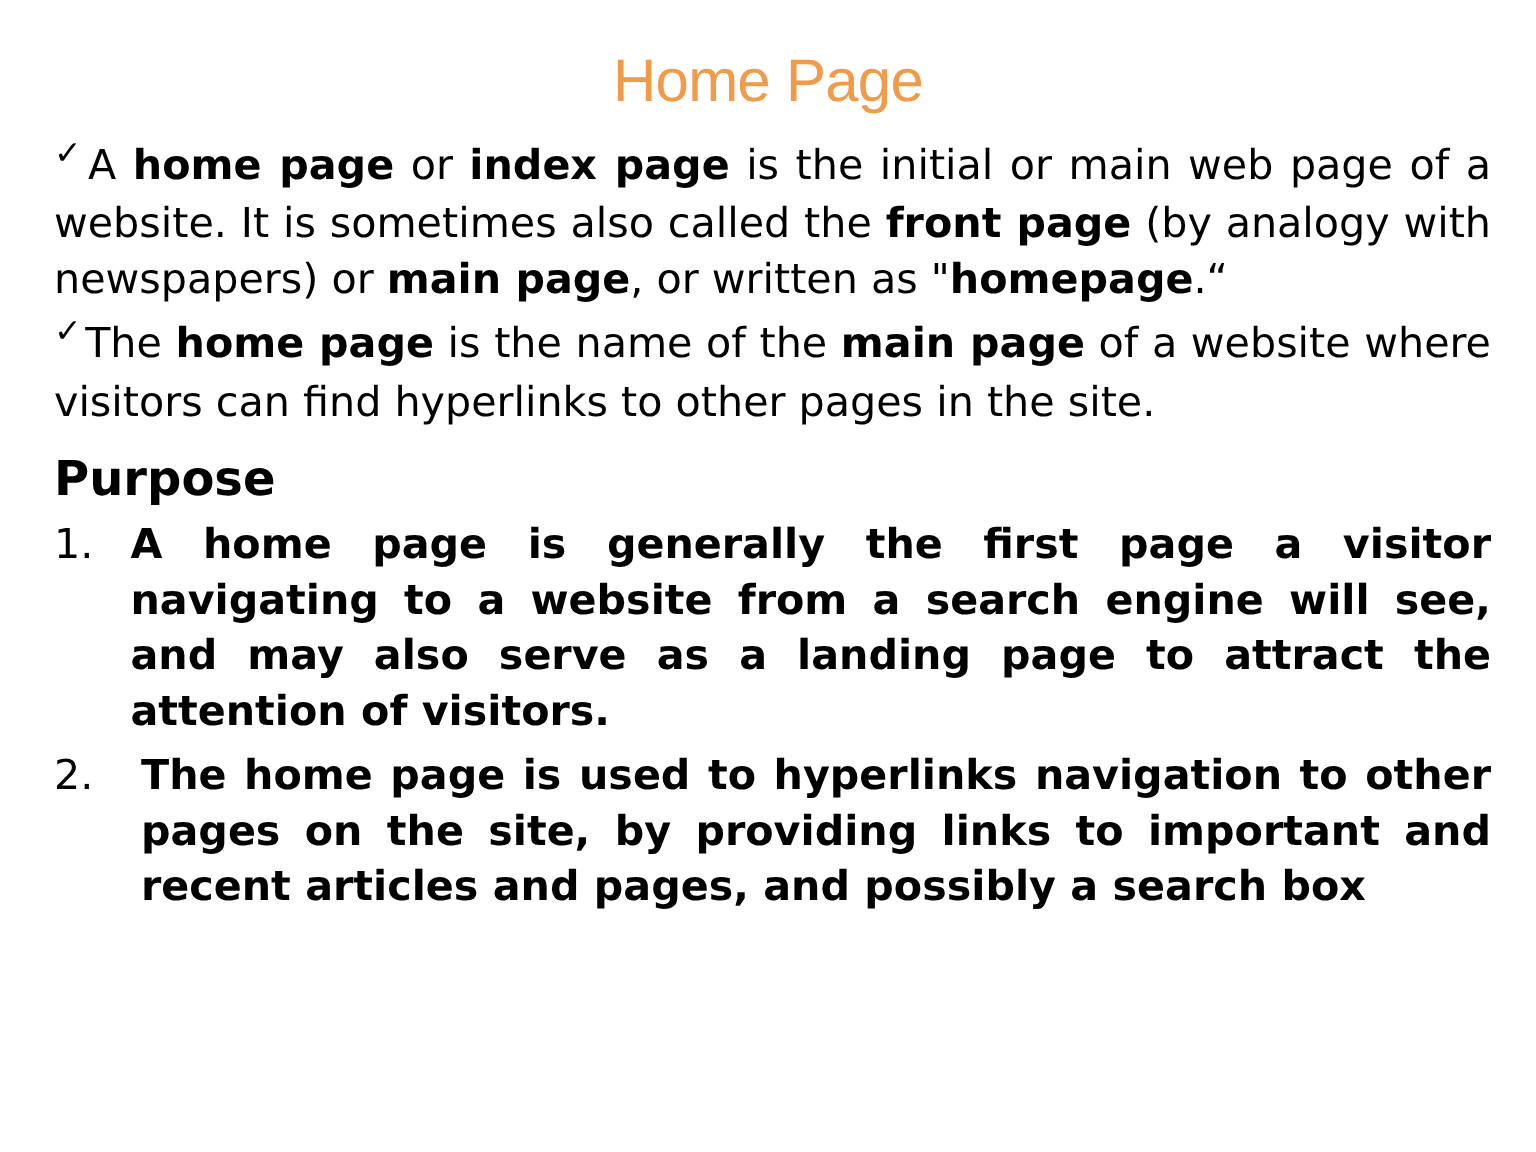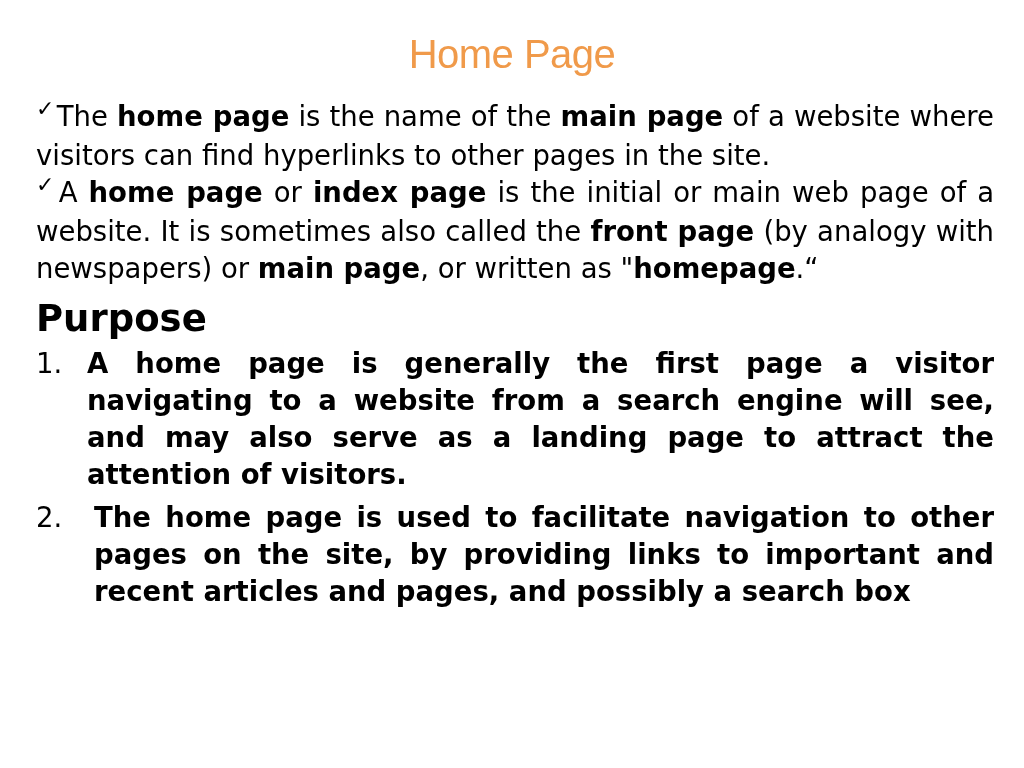--- a/index.html
+++ b/index.html
@@ -5,49 +5,49 @@
   html, body { margin:0; padding:0; background:#ffffff; }
   body { width:1024px; height:768px; position:relative; overflow:hidden;
          font-family:"DejaVu Sans","Liberation Sans",sans-serif; color:#000; }
   .title { position:absolute; top:32px; left:0; width:1024px; text-align:center;
            font-family:"Liberation Sans",sans-serif; font-size:40px; color:#F09A4A; letter-spacing:-0.5px; }
   .body { position:absolute; left:36px; width:958px; top:92px; font-size:27.5px; line-height:37px; }
   .para { text-align:justify; text-align-last:left; margin:0; }
   .para.gap { margin-top:6px; }
   .check { font-size:22px; position:relative; top:-10px; margin-right:2px; }
   b { font-weight:bold; }
-  .heading { font-size:37px; font-weight:bold; margin-top:10px; line-height:44px; }
+  .heading { font-size:32px; font-weight:bold; margin-top:10px; line-height:44px; }
   .olist { margin-top:4px; }
   .oitem { display:flex; }
   .oitem + .oitem { margin-top:6px; }
   .num { flex:0 0 auto; }
   .oitem.one .num { width:51px; }
   .oitem.two .num { width:58px; }
   .otext { flex:1; text-align:justify; text-align-last:left;font-weight:bold; }
 </style>
 </head>
 <body>
 
 <div class="title">Home Page</div>
 
 <div class="body">
 
+  <p class="para">
+    <span class="check">✓</span><span>A </span><b>home  page</b><span> or </span><b>index  page</b><span> is  the  initial  or  main web page of  a website.  It  is  sometimes  also  called  the </span><b>front page</b><span> (by  analogy  with  newspapers)  or </span><b>main  page</b><span>,  or written as "</span><b>homepage</b><span>.“</span>
+  </p>
+
   <p class="para gap">
     <span class="check">✓</span><span>The </span><b>home  page</b><span> is  the  name  of  the </span><b>main  page</b><span> of  a website where visitors can find hyperlinks to other pages in the site.</span>
-  </p>
-
-  <p class="para">
-    <span class="check">✓</span><span>A </span><b>home  page</b><span> or </span><b>index  page</b><span> is  the  initial  or  main web page of  a website.  It  is  sometimes  also  called  the </span><b>front page</b><span> (by  analogy  with  newspapers)  or </span><b>main  page</b><span>,  or written as "</span><b>homepage</b><span>.“</span>
   </p>
 
   <div class="heading">Purpose</div>
 
   <div class="olist">
     <div class="oitem one">
       <span class="num">1.</span>
       <span class="otext">A home page is generally the first page a visitor navigating to a website from a search engine will see, and may also serve as a landing page to attract the attention of visitors.</span>
     </div>
     <div class="oitem two">
       <span class="num">2.</span>
-      <span class="otext">The home page is used to facilitate navigation to other pages on the site, by providing links to important and recent articles and pages, and possibly a search box</span>
+      <span class="otext">The home page is used to hyperlinks navigation to other pages on the site, by providing links to important and recent articles and pages, and possibly a search box</span>
     </div>
   </div>
 </div>
 
 </body></html>

